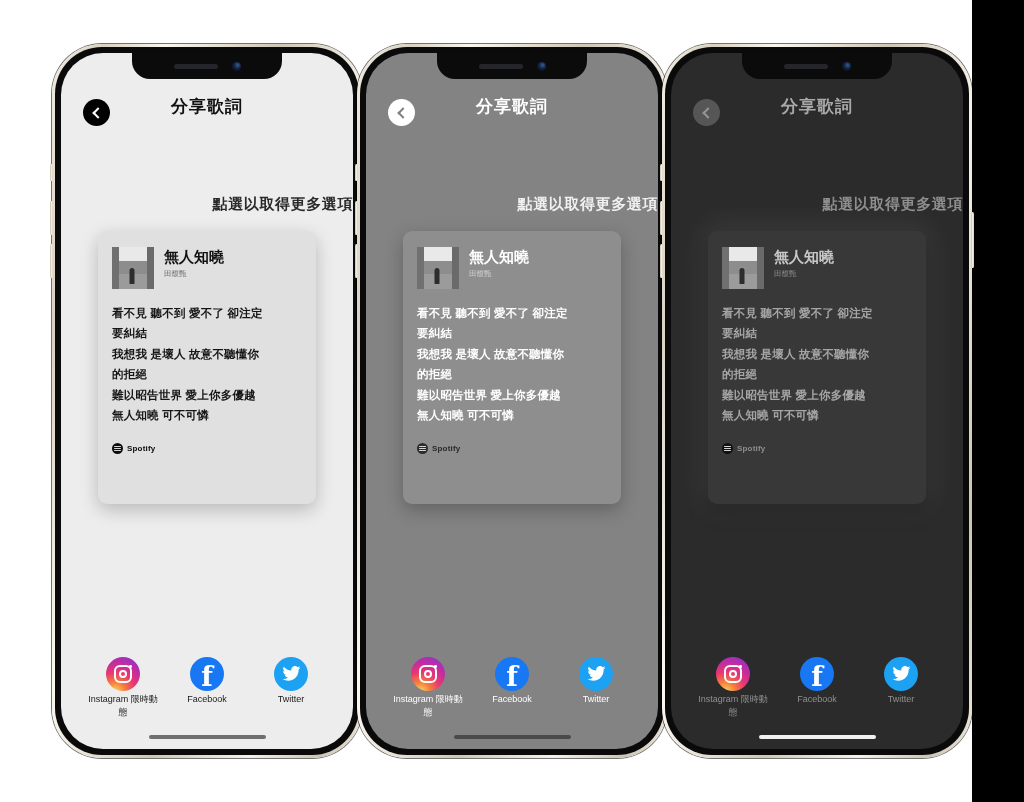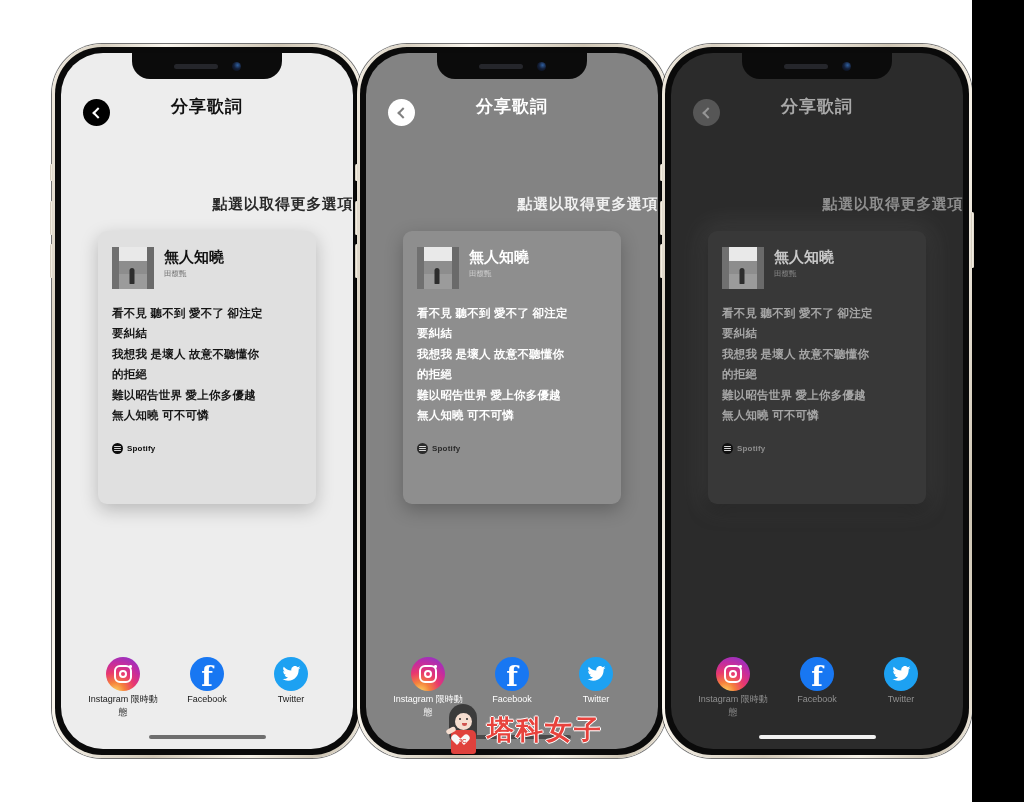--- a/index.html
+++ b/index.html
@@ -419,28 +419,14 @@
           </div>
           <div class="share-label">Twitter</div>
         </div>
       </div>
       <div class="homebar-wrap">
         <div class="homebar"></div>
       </div>
     </div>
   </div>
 
-  <div class="watermark">
-    <div class="wm-girl">
-      <span class="wm-hair"></span>
-      <span class="wm-face"></span>
-      <span class="wm-eye l"></span>
-      <span class="wm-eye r"></span>
-      <span class="wm-mouth"></span>
-      <span class="wm-body"></span>
-      <span class="wm-heart"></span>
-      <span class="wm-3c">3C</span>
-      <span class="wm-arm"></span>
-    </div>
-    <div class="wm-text">塔科女子</div>
-  </div>
 
 </div>
 
 </body></html>

